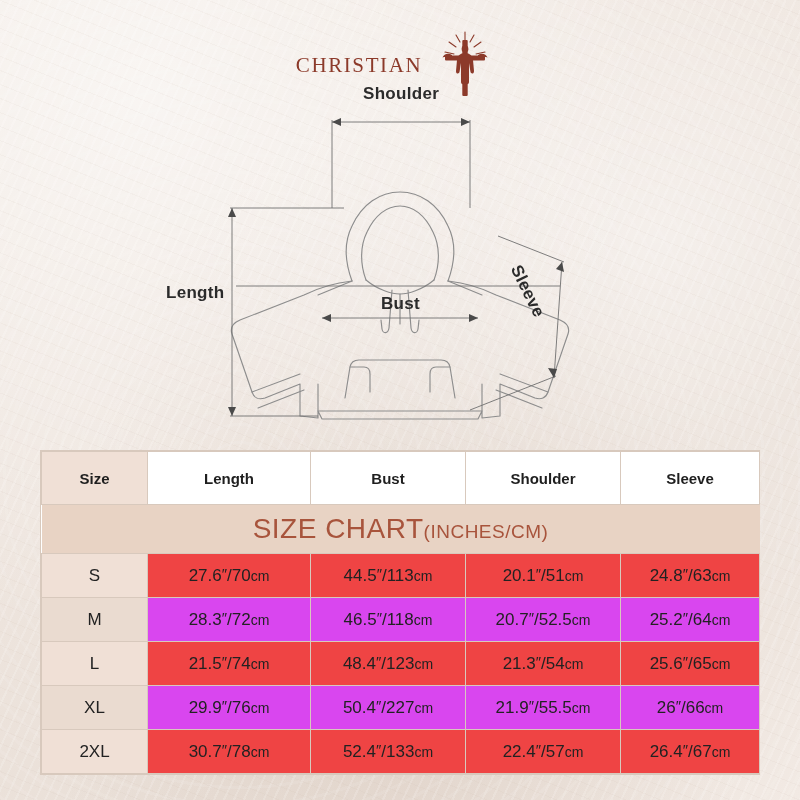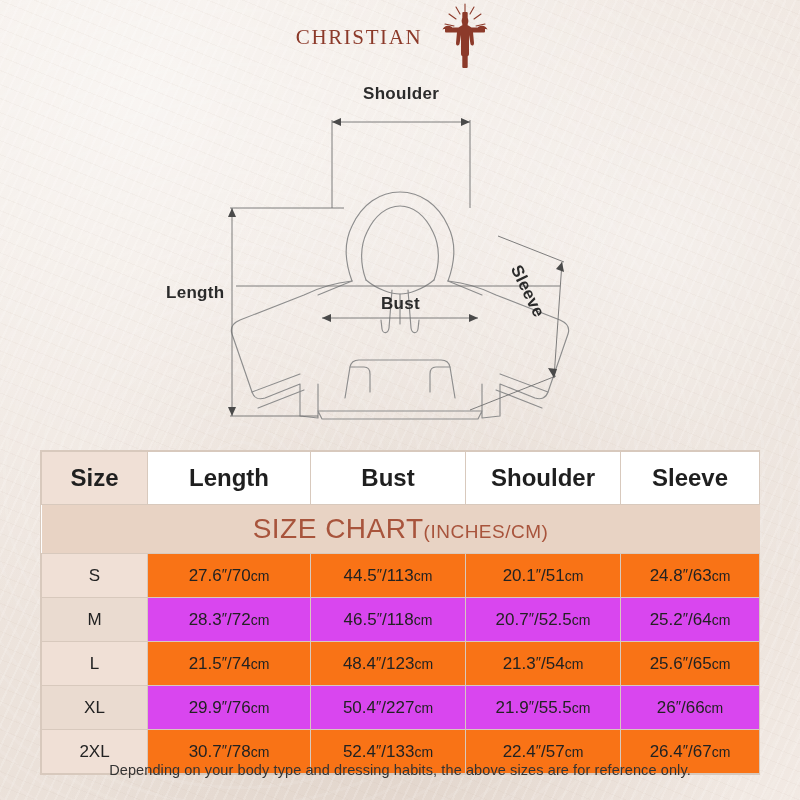--- a/index.html
+++ b/index.html
@@ -30,21 +30,21 @@
     background-image:
       repeating-linear-gradient(115deg, rgba(255,255,255,0.30) 0 2px, rgba(0,0,0,0) 2px 9px),
       repeating-linear-gradient(22deg, rgba(196,176,162,0.16) 0 1px, rgba(0,0,0,0) 1px 13px),
       repeating-radial-gradient(circle at 30% 60%, rgba(255,255,255,0.18) 0 3px, rgba(0,0,0,0) 3px 18px);
     pointer-events: none;
   }
 
   
   .brand {
     position: absolute;
-    top: 2px;
+    top: 30px;
     left: 0;
     right: 0;
     height: 70px;
     display: flex;
     align-items: center;
     justify-content: center;
     gap: 4px;
   }
   .brand-word {
     font-family: "Liberation Serif", serif;
@@ -114,36 +114,36 @@
     color: #a8543c;
     font-size: 28px;
     letter-spacing: .5px;
     font-weight: 400;
     white-space: nowrap;
   }
   .chart-title .units { font-size: 19px; }
 
   thead th {
     height: 50px;
-    font-size: 24px;
+    font-size: 15px;
     color: #1f1f1f;
     font-weight: 700;
     border: 1px solid #d8c9bd;
     background: #ffffff;
     text-align: center;
   }
   thead th.size-col { background: #f0e0d6; }
 
   tbody td {
     height: 41px;
     font-size: 17px;
     color: #222;
     border: 1px solid #d8c9bd;
     text-align: center;
-    background: #f97316;
+    background: #ef4444;
     white-space: nowrap;
   }
   tbody tr.alt td { background: #d946ef; }
   tbody td.size-col { background: #f0e0d6; font-size: 17px; }
   tbody tr.alt td.size-col { background: #eadbd0; }
   .inch { font-size: 17px; }
   .dbl { font-size: 15px; vertical-align: 2px; }
   .cm { font-size: 14px; }
 
   .footnote {
@@ -323,14 +323,13 @@
             <td class="size-col">2XL</td>
             <td><span class="inch">30.7</span><span class="dbl">″</span><span>/</span><span class="inch">78</span><span class="cm">cm</span></td>
             <td><span class="inch">52.4</span><span class="dbl">″</span><span>/</span><span class="inch">133</span><span class="cm">cm</span></td>
             <td><span class="inch">22.4</span><span class="dbl">″</span><span>/</span><span class="inch">57</span><span class="cm">cm</span></td>
             <td><span class="inch">26.4</span><span class="dbl">″</span><span>/</span><span class="inch">67</span><span class="cm">cm</span></td>
           </tr>
         </tbody>
     </table>
   </div>
 
-  <div class="footnote">Depending on your body type and dressing habits, the above sizes are for reference only.</div>
 </div>
 
 </body></html>

